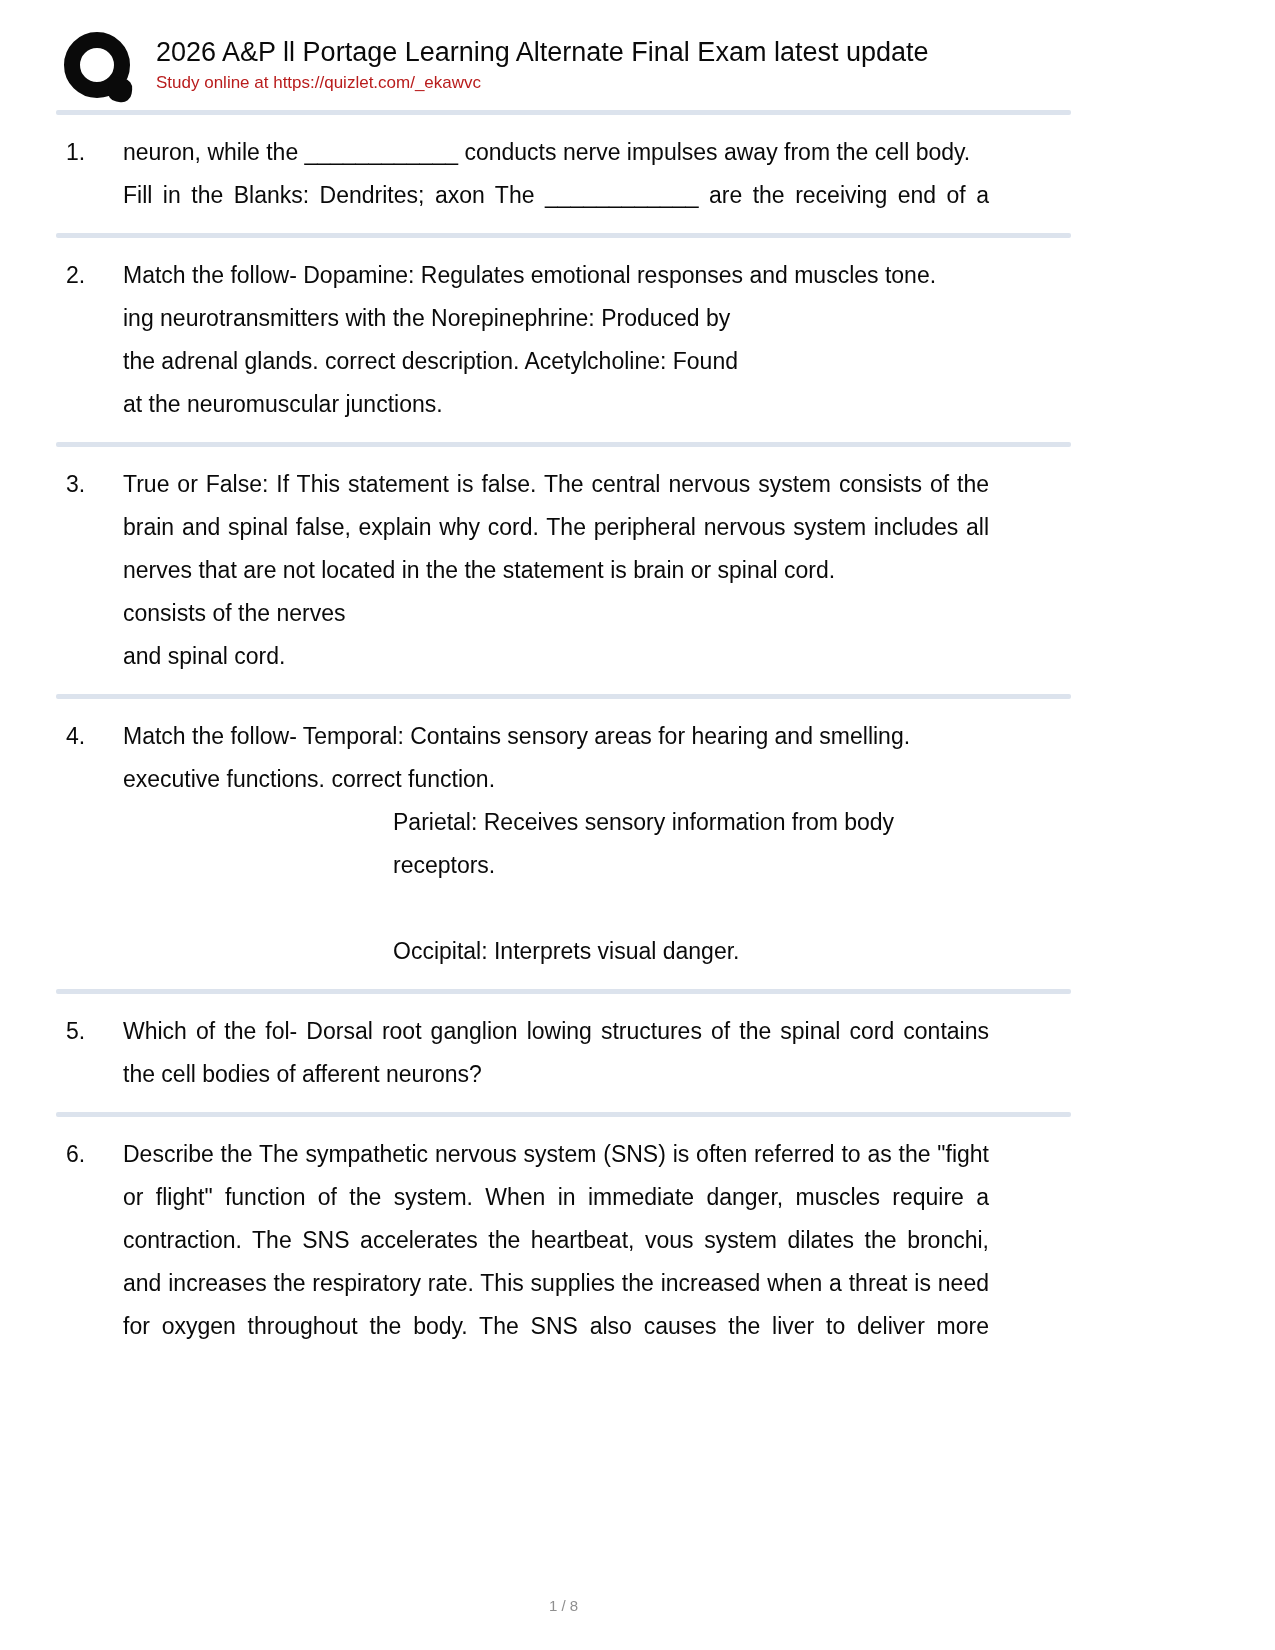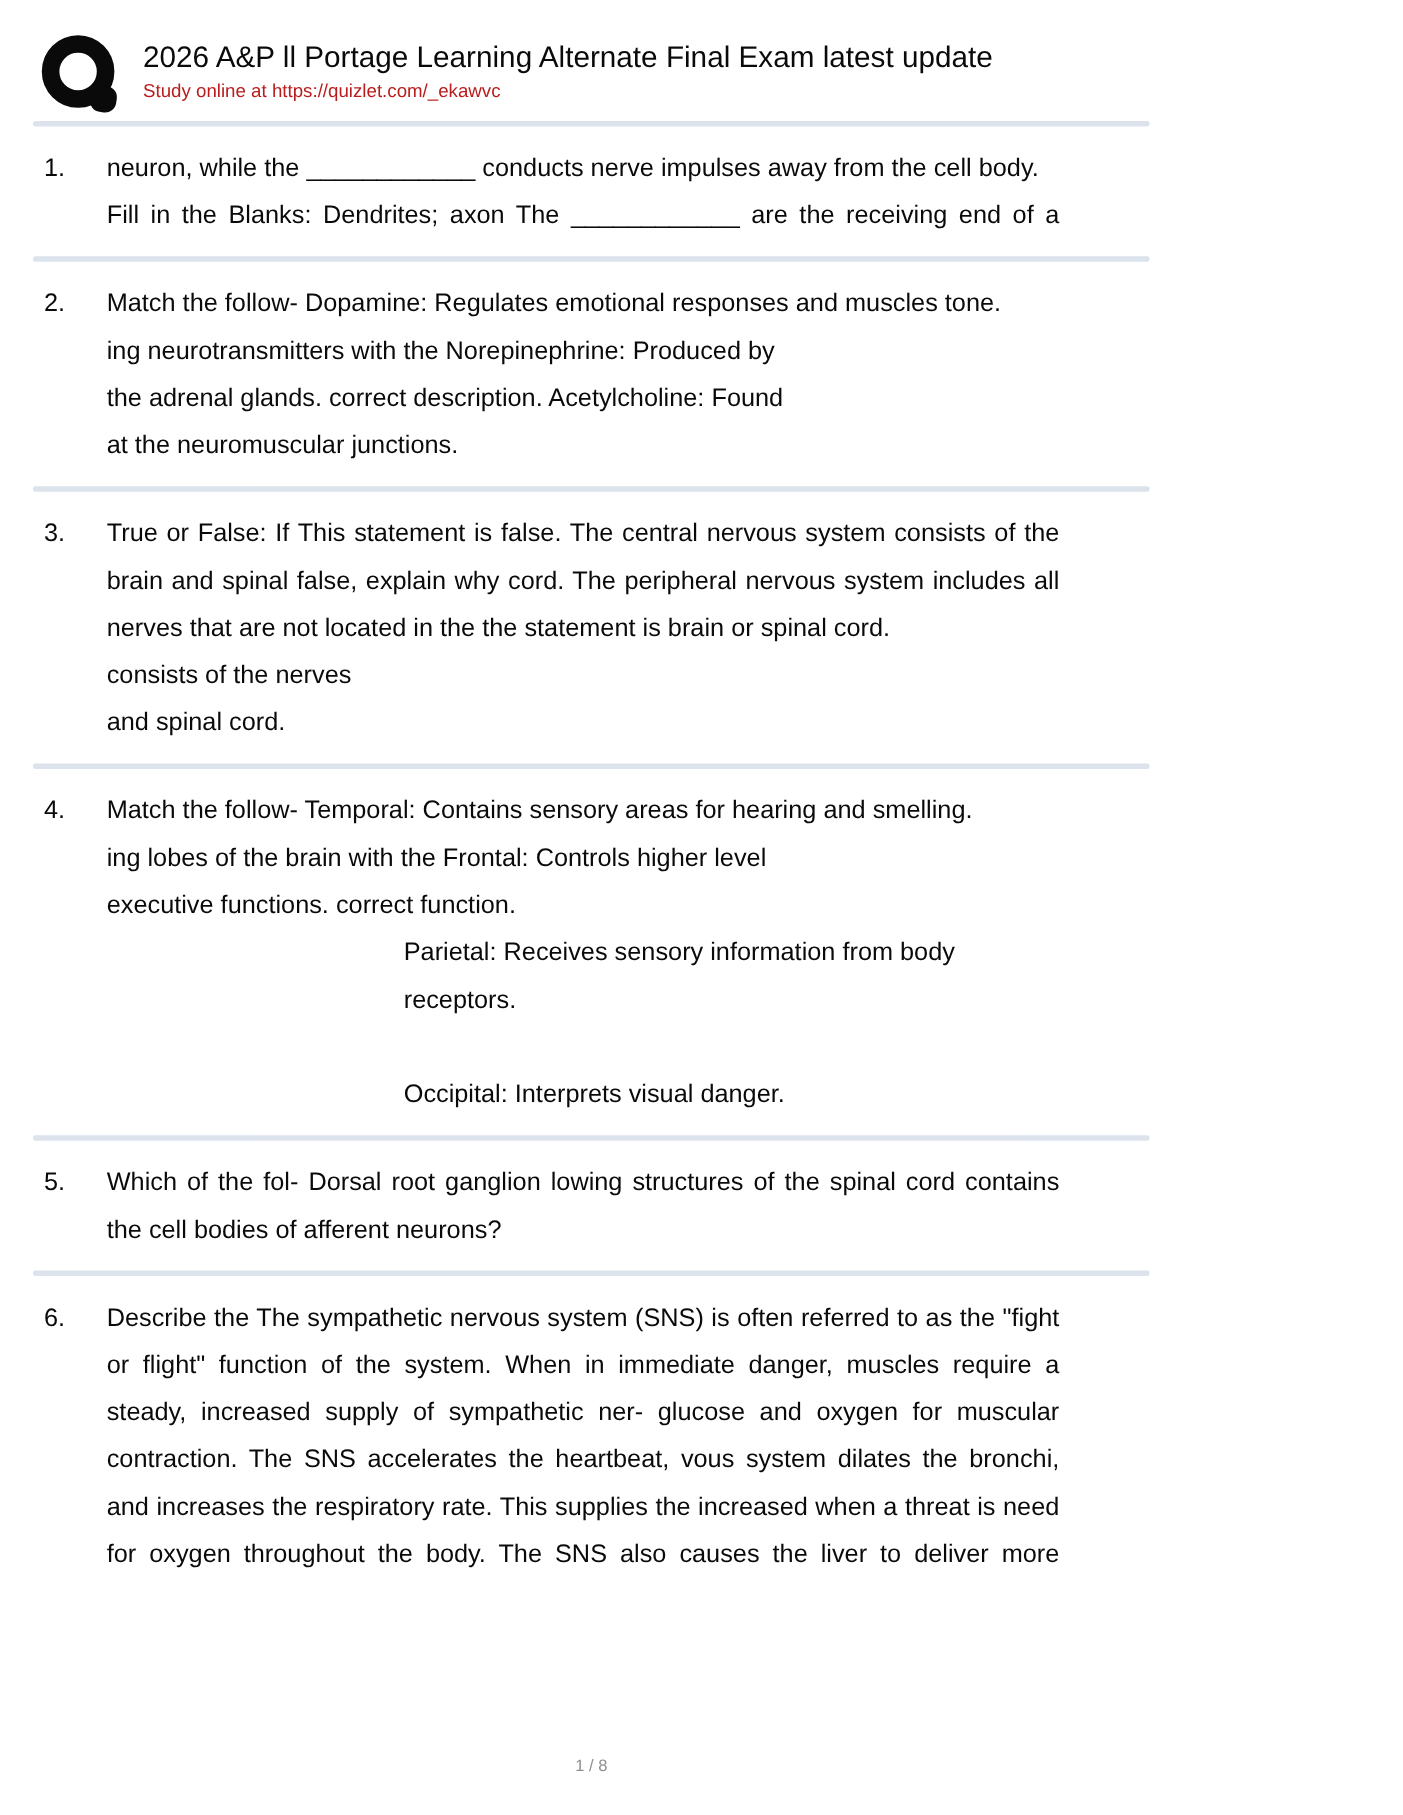--- a/index.html
+++ b/index.html
@@ -8,20 +8,21 @@
     width: 1275px;
     font-family: "Liberation Sans", sans-serif;
     color: #0a0a0a;
   }
   .page {
     width: 1075px;
     min-height: 1650px;
     display: flex;
     flex-direction: column;
     background: #ffffff;
+    margin-left: 26px;
   }
   
   .header {
     display: flex;
     align-items: flex-start;
     gap: 26px;
     padding: 32px 32px 12px 38px;
   }
   .logo {
     position: relative;
@@ -147,21 +148,20 @@
           <div class="line normal">consists of the nerves</div>
           <div class="line normal">and spinal cord.</div>
         </div>
   </div>
 
   <div class="divider"></div>
   <div class="question">
     <div class="qnum">4.</div>
     <div class="qbody">
           <div class="line normal">Match the follow- Temporal: Contains sensory areas for hearing and smelling.</div>
-          <div class="line normal">ing lobes of the brain with the Frontal: Controls higher level</div>
           <div class="line normal">executive functions. correct function.</div>
           <div class="line indent">Parietal: Receives sensory information from body receptors.</div>
           <div class="line normal"></div>
           <div class="line indent">Occipital: Interprets visual danger.</div>
         </div>
   </div>
 
   <div class="divider"></div>
   <div class="question">
     <div class="qnum">5.</div>
@@ -170,21 +170,20 @@
           <div class="line normal">the cell bodies of afferent neurons?</div>
         </div>
   </div>
 
   <div class="divider"></div>
   <div class="question">
     <div class="qnum">6.</div>
     <div class="qbody">
           <div class="line justify">Describe the The sympathetic nervous system (SNS) is often referred to as the "fight</div>
           <div class="line justify">or flight" function of the system. When in immediate danger, muscles require a</div>
-          <div class="line justify">steady, increased supply of sympathetic ner- glucose and oxygen for muscular</div>
           <div class="line justify">contraction. The SNS accelerates the heartbeat, vous system dilates the bronchi,</div>
           <div class="line justify">and increases the respiratory rate. This supplies the increased when a threat is need</div>
           <div class="line justify">for oxygen throughout the body. The SNS also causes the liver to deliver more</div>
         </div>
   </div>
 </div>
 
   <div class="footer">
     <span>1 / 8</span>
   </div>

